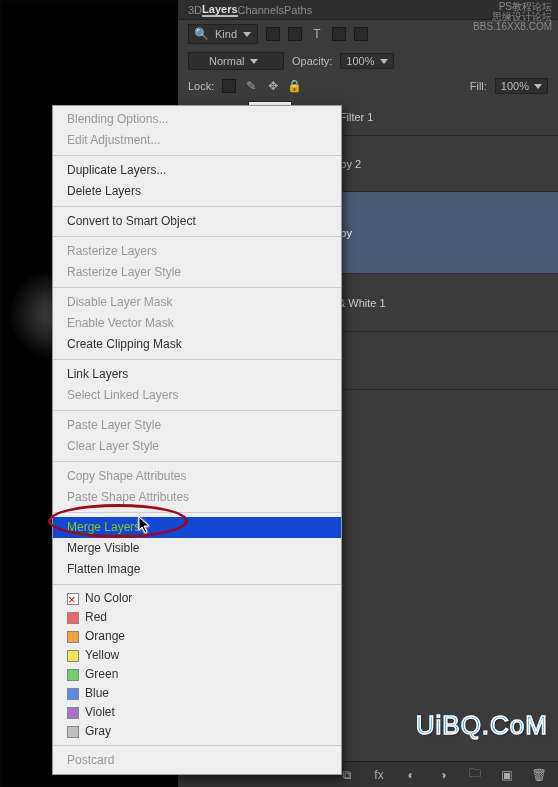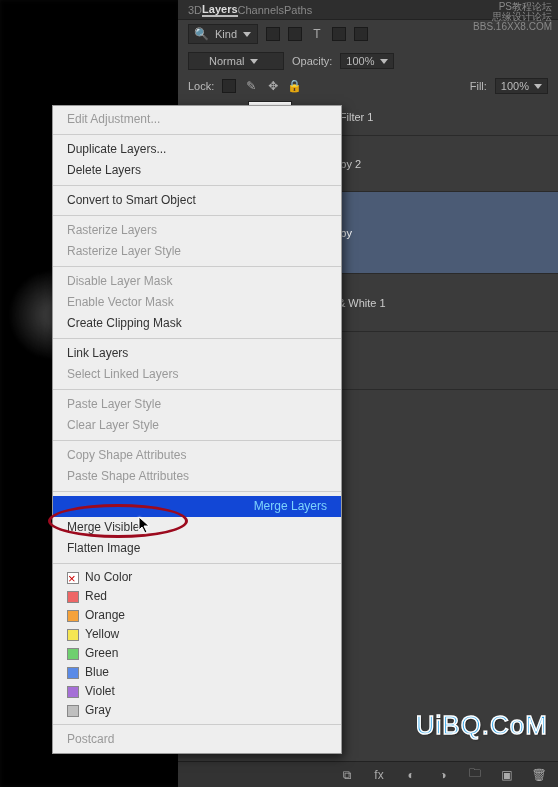--- a/index.html
+++ b/index.html
@@ -27,21 +27,21 @@
 .layer.sel { background: #4b5b75; color: #fff; }
 .mask { width: 44px; height: 32px; background: #fff; margin-right: 16px; border: 1px solid #222; }
 
 .footer { position: absolute; bottom: 0; right: 0; width: 380px; height: 26px; background: #333; display: flex; align-items: center; justify-content: flex-end; gap: 18px; padding: 0 12px; color: #999; font-size: 12px; border-top: 1px solid #222; }
 .footer .icon { width: 14px; height: 14px; }
 
 
 .ctxmenu { position: absolute; left: 52px; top: 105px; width: 290px; background: #eeeeee; border: 1px solid #999; box-shadow: 2px 4px 10px rgba(0,0,0,.6); font-size: 12px; color: #333; padding: 3px 0; }
 .mi { padding: 2px 14px; line-height: 17px; white-space: nowrap; }
 .mi.disabled { color: #999; }
-.mi.hl { background: #1247d6; color: #7dd3fc; text-align: right; }
+.mi.hl { background: #1247d6; color: #84cc16; }
 .sep { height: 1px; background: #ccc; margin: 4px 0; }
 .color-row { display: flex; align-items: center; gap: 6px; padding: 1px 14px; line-height: 17px; }
 .swatch { width: 12px; height: 12px; border: 1px solid #888; }
 .sw-none { background: #fff; position: relative; }
 .sw-none::after { content: "×"; position: absolute; left: 0; top: -3px; color: #c00; font-size: 13px; }
 .sw-red { background: #e66; }
 .sw-orange { background: #f5a23a; }
 .sw-yellow { background: #f5e653; }
 .sw-green { background: #6fcf6f; }
 .sw-blue { background: #5a8ae6; }
@@ -135,20 +135,21 @@
   <span class="icon">⧉</span>
   <span class="icon">fx</span>
   <span class="icon">◐</span>
   <span class="icon">◑</span>
   <span class="icon">🗀</span>
   <span class="icon">▣</span>
   <span class="icon">🗑</span>
 </div>
 
 <div class="ctxmenu">
+  <div class="mi disabled">Blending Options...</div>
   <div class="mi disabled">Edit Adjustment...</div>
   <div class="sep"></div>
   <div class="mi">Duplicate Layers...</div>
   <div class="mi">Delete Layers</div>
   <div class="sep"></div>
   <div class="mi">Convert to Smart Object</div>
   <div class="sep"></div>
   <div class="mi disabled">Rasterize Layers</div>
   <div class="mi disabled">Rasterize Layer Style</div>
   <div class="sep"></div>

